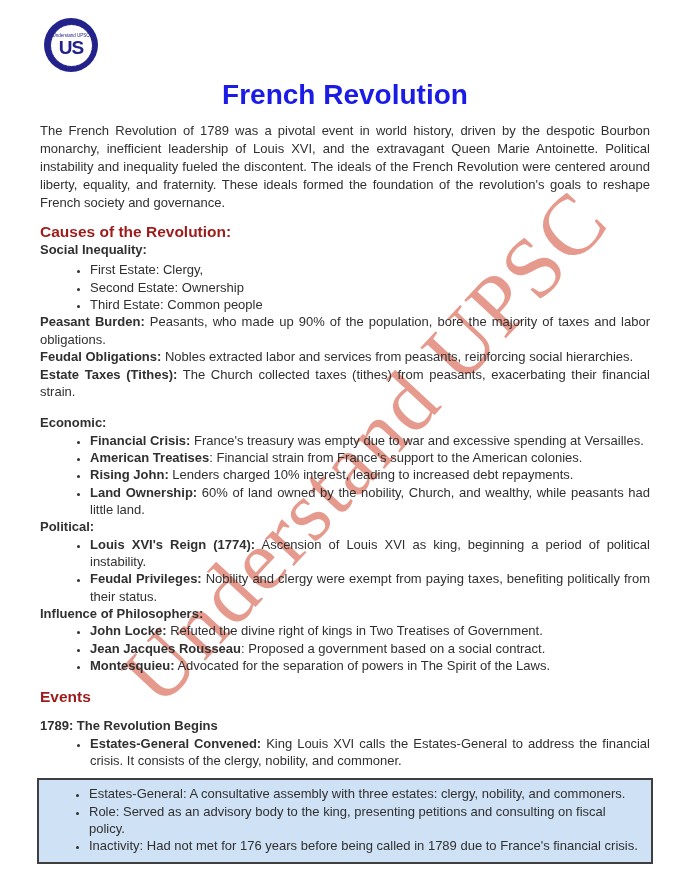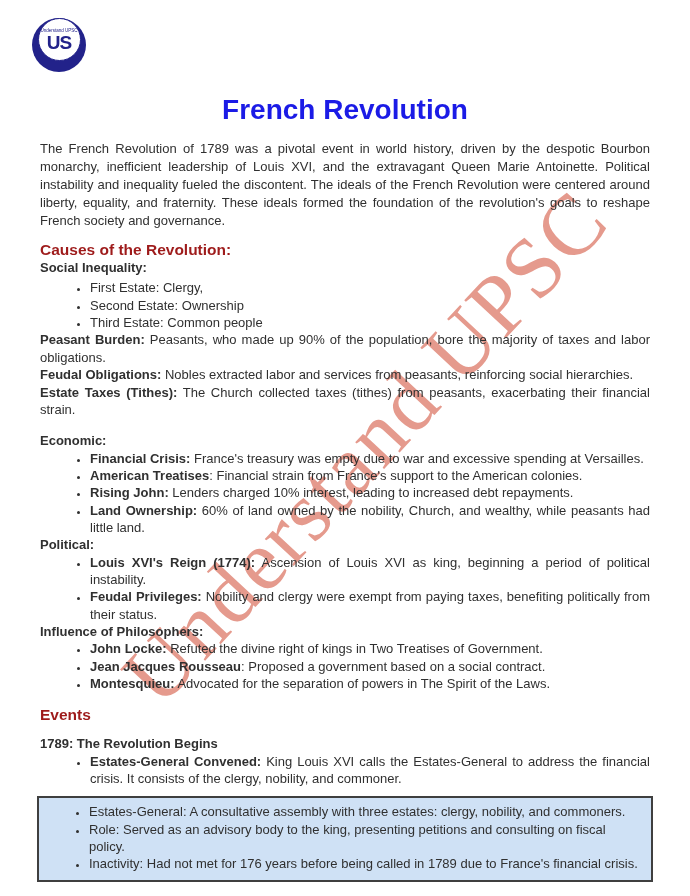--- a/index.html
+++ b/index.html
@@ -33,25 +33,25 @@
     white-space:nowrap;
     z-index:0;
   }
   .content{
     position:relative;
     z-index:1;
     padding:0 40px;
   }
   .logo{
     position:absolute;
-    left:32px;top:18px;
+    left:44px;top:18px;
     width:54px;height:54px;
     border-radius:50%;
     background:var(--logo-navy);
-    display:flex;justify-content:center;
+    display:flex;align-items:center;justify-content:center;
   }
   .logo-inner{
     width:43px;height:43px;
     border-radius:50%;
     background:#ffffff;
     border:1px solid var(--logo-navy);
     display:flex;flex-direction:column;align-items:center;justify-content:center;
   }
   .logo-arc{
     font-size:4.5px;
@@ -60,21 +60,21 @@
     white-space:nowrap;
   }
   .logo-us{
     font-size:19px;
     line-height:19px;
     font-weight:bold;
     letter-spacing:-1px;
     color:var(--logo-navy);
   }
   h1{
-    margin:15px;
+    margin:0;
     padding-top:80px;
     text-align:center;
     font-size:28px;
     line-height:30px;
     font-weight:bold;
     color:var(--title-blue);
   }
   .para{margin:0;text-align:justify;line-height:17.4px;}
   .intro{margin-top:12px;line-height:18px;}
   h2{

